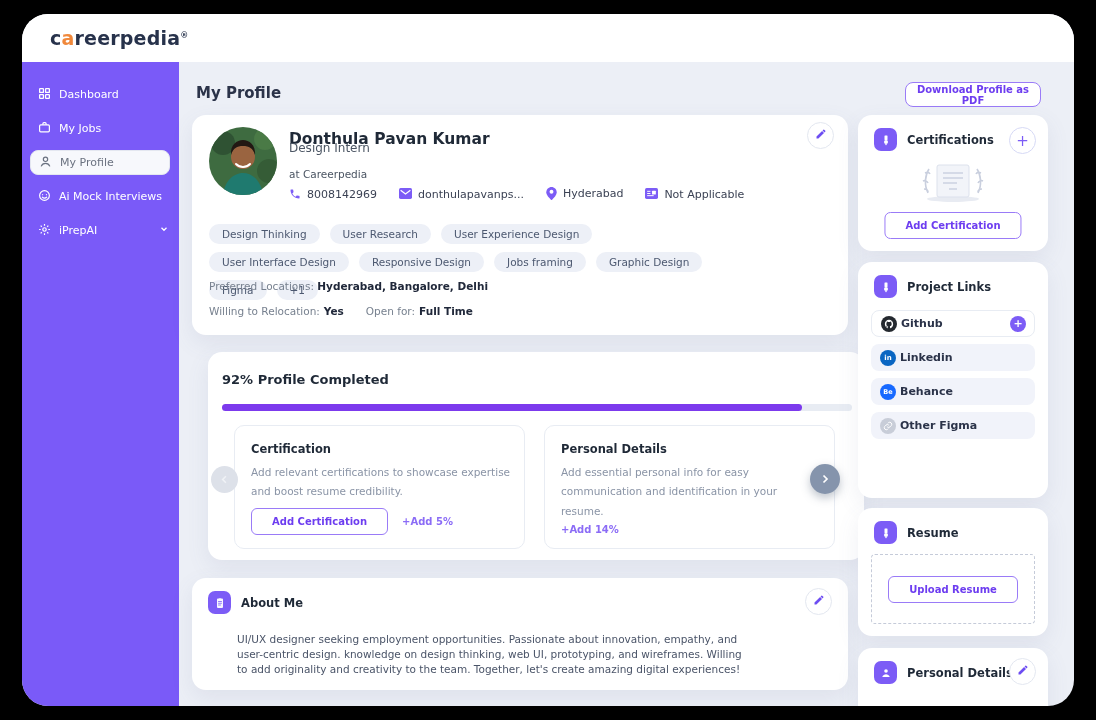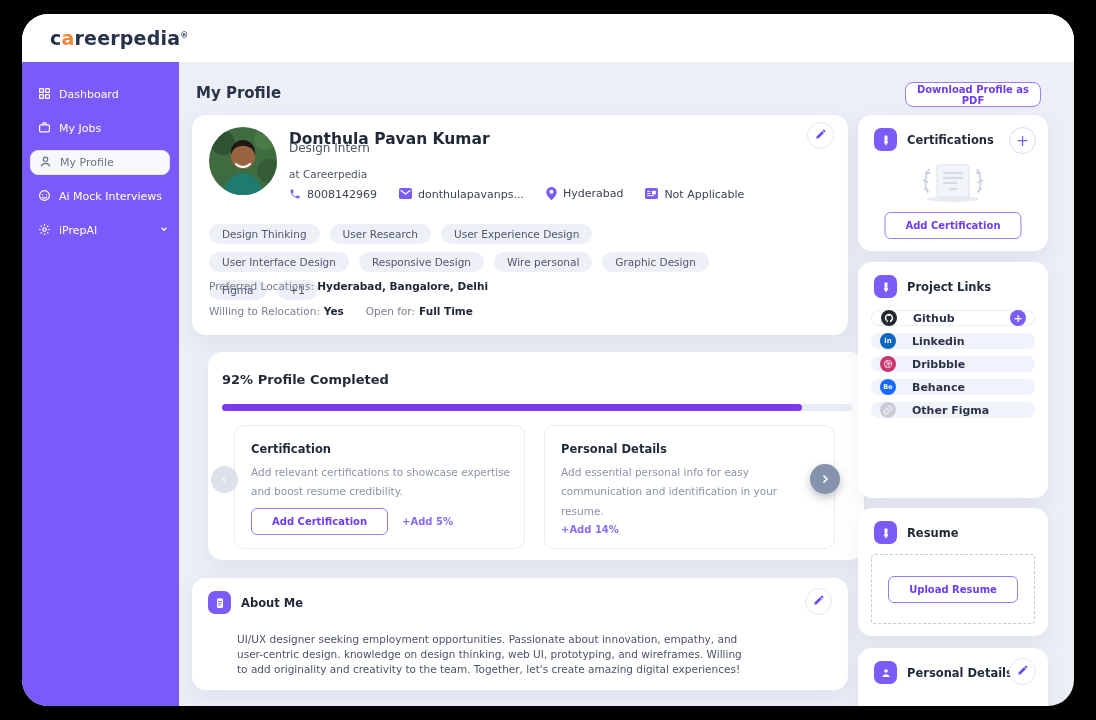--- a/index.html
+++ b/index.html
@@ -66,21 +66,21 @@
   .sec-title{font-size:11.5px;font-weight:600;color:#1F2937;}
   .about-card .edit-circle{right:16px;top:10px;}
   .about-text{position:absolute;left:45px;top:54px;width:505px;font-size:10.5px;line-height:1.45;color:#4A5468;}
   
   .cert-card{left:836px;top:101px;width:190px;height:136px;}
   .plus-circle{position:absolute;right:12px;top:12px;width:27px;height:27px;border-radius:50%;border:1px solid #D6D9F5;background:#fff;color:var(--accent);font-size:15px;display:flex;align-items:center;justify-content:center;cursor:pointer;}
   .cert-illus{position:absolute;left:50%;top:46px;transform:translateX(-50%);}
   .cert-card .outline-btn{position:absolute;left:50%;transform:translateX(-50%);bottom:12px;white-space:nowrap;}
   .links-card{left:836px;top:248px;width:190px;height:236px;}
   .link-rows{position:absolute;left:13px;top:48px;width:164px;display:flex;flex-direction:column;gap:7px;}
-  .link-row{height:16px;border-radius:8px;background:var(--row-bg);display:flex;align-items:center;gap:16px;padding:0 9px;font-size:11px;font-weight:600;color:#2B3349;cursor:pointer;position:relative;}
+  .link-row{height:27px;border-radius:8px;background:var(--row-bg);display:flex;align-items:center;gap:4px;padding:0 9px;font-size:11px;font-weight:600;color:#2B3349;cursor:pointer;position:relative;}
   .link-row.first{background:#fff;border:1px solid #E8ECF3;}
   .mini-plus{position:absolute;right:8px;width:16px;height:16px;border-radius:50%;background:var(--accent);color:#fff;font-size:11px;display:flex;align-items:center;justify-content:center;cursor:pointer;}
   .brand{width:16px;height:16px;border-radius:50%;display:flex;align-items:center;justify-content:center;flex:0 0 auto;}
   .resume-card{left:836px;top:494px;width:190px;height:128px;}
   .dash-box{position:absolute;left:13px;top:46px;width:164px;height:70px;border:1px dashed #C5CBD9;border-radius:4px;display:flex;align-items:center;justify-content:center;}
   .personal-card{left:836px;top:634px;width:190px;height:90px;}
   .personal-card .edit-circle{right:12px;top:10px;}
 </style>
 </head>
 <body>
@@ -188,21 +188,21 @@
         <span><svg width="12" height="12" viewBox="0 0 24 24" fill="#6D4DF2">
               <path d="M3 17.2V21h3.8L18 9.8 14.2 6 3 17.2zM20.7 7.1c.4-.4.4-1 0-1.4l-2.4-2.4c-.4-.4-1-.4-1.4 0l-1.8 1.8L19 8.9l1.7-1.8z"></path>
             </svg></span>
       </button>
       <div class="tags">
         <span class="tag">Design Thinking</span>
         <span class="tag">User Research</span>
         <span class="tag">User Experience Design</span>
         <span class="tag">User Interface Design</span>
         <span class="tag">Responsive Design</span>
-        <span class="tag">Wire personal</span>
+        <span class="tag">Jobs framing</span>
         <span class="tag">Graphic Design</span>
         <span class="tag">Figma</span>
         <span class="tag">+1</span>
       </div>
       <div class="pref-row">
         <span>Preferred Locations:</span>
         <b>Hyderabad, Bangalore, Delhi</b>
       </div>
       <div class="reloc-row">
         <span>Willing to Relocation:</span>
@@ -306,29 +306,20 @@
               </svg>
             </span>
           <span>Github</span>
           <span class="mini-plus">+</span>
         </div>
         <div class="link-row">
           <span class="brand" style="background:#0A66C2;color:#fff;font-size:7px;font-weight:700">in</span>
           <span>Linkedin</span>
         </div>
         <div class="link-row">
-          <span class="brand" style="background:#C9366F">
-              <svg width="10" height="10" viewBox="0 0 24 24" fill="none" stroke="#fff" stroke-width="1.6">
-                <circle cx="12" cy="12" r="9"></circle>
-                <path d="M5 9c5 1.5 10 1 13-2M7 20c1-5 4-9 10-9 1.5 0 3 .3 4 .8M9 3.5c3 3.5 5 8.5 5.5 16"></path>
-              </svg>
-            </span>
-          <span>Dribbble</span>
-        </div>
-        <div class="link-row">
           <span class="brand" style="background:#1769FF;color:#fff;font-size:6.5px;font-weight:700">Be</span>
           <span>Behance</span>
         </div>
         <div class="link-row">
           <span class="brand" style="background:#C8CDD8">
               <svg width="10" height="10" viewBox="0 0 24 24" fill="none" stroke="#fff" stroke-width="2.4">
                 <path d="M10 14a5 5 0 0 0 7 0l3-3a5 5 0 0 0-7-7l-1.5 1.5M14 10a5 5 0 0 0-7 0l-3 3a5 5 0 0 0 7 7l1.5-1.5"></path>
               </svg>
             </span>
           <span>Other Figma</span>

